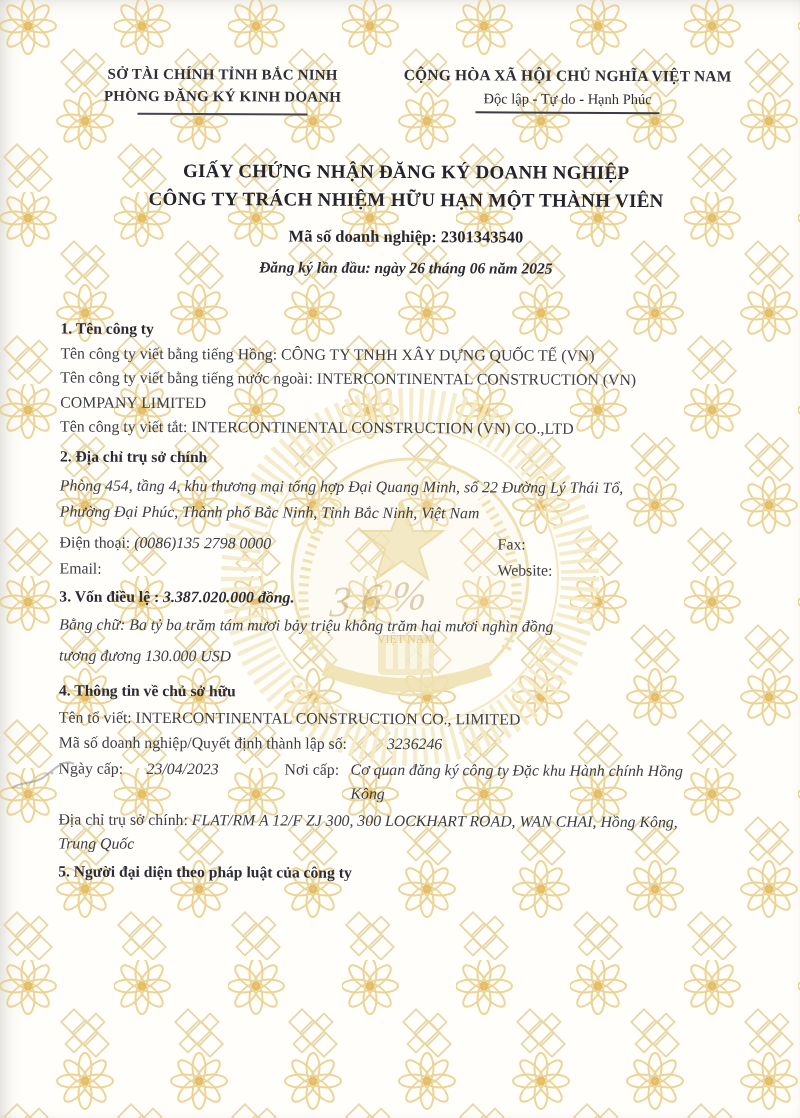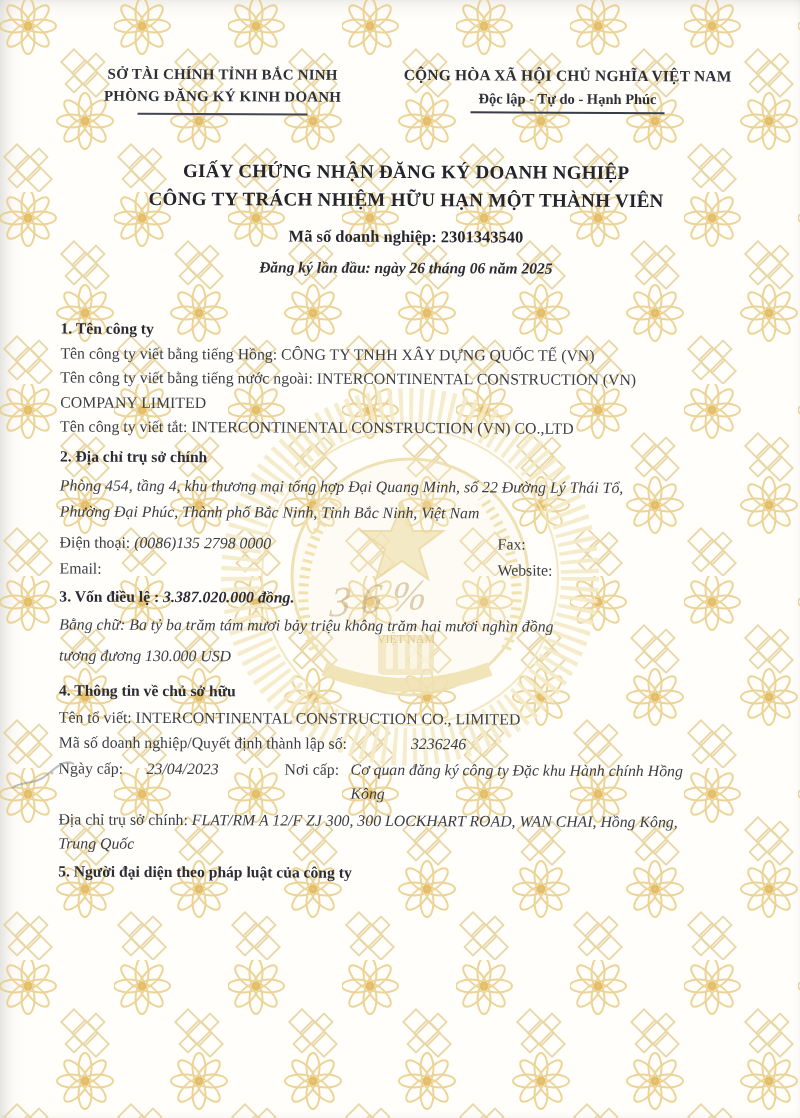--- a/index.html
+++ b/index.html
@@ -26,21 +26,21 @@
     padding:64px 48px 0 62px;box-sizing:border-box;
     transform:rotate(0.25deg);transform-origin:50% 0;
     color:#3c3e45;font-size:15.8px;line-height:24.5px;
   }
   .hdr{display:flex;}
   .hdr-left{width:322px;text-align:center;}
   .hdr-right{flex:1;text-align:center;}
   .hdr-line{font-weight:bold;font-size:15px;line-height:22px;color:#2e3038;letter-spacing:.2px;}
   .hdr-right .hdr-line{font-size:15.5px;}
   .hdr-rule{width:170px;border:none;border-top:2px solid #434650;margin:6px auto 0;}
-  .motto{display:inline-block;font-weight:bold;font-size:14.5px;line-height:20px;color:#2e3038;
+  .motto{display:inline-block;font-weight:normal;font-size:14.5px;line-height:20px;color:#2e3038;
          border-bottom:2px solid #3a3c46;padding:0 8px 3px;margin-top:2px;}
   .title-block{margin-top:42px;text-align:center;}
   .title-line{font-weight:bold;font-size:19px;line-height:28px;color:#23242c;letter-spacing:.3px;}
   .tax-line{margin-top:11px;text-align:center;font-weight:bold;font-size:16.5px;color:#26272f;}
   .reg-line{margin-top:6px;text-align:center;font-weight:bold;font-style:italic;font-size:15.5px;color:#2b2c34;}
   .sections{margin-top:38px;}
   .sec-h{font-weight:bold;font-size:15.6px;color:#2b2c34;}
   p{margin:0;}
   .italic{font-style:italic;}
   .line{margin:0;}
@@ -50,21 +50,21 @@
   .phone-row{margin-top:6px;}
   .fax-abs{position:absolute;left:438px;top:0;}
   .email-row{margin-top:1px;}
   .cap-row{margin-top:4px;}
   .cap-row .amount{font-weight:bold;color:#2b2c34;font-style:italic;}
   .words-p{font-style:italic;margin-top:3px;max-width:660px;}
   .equiv-p{font-style:italic;margin-top:6px;line-height:26px;}
   .s4-h{margin-top:10px;}
   .org-row{margin-top:2px;}
   .reg-row{margin-top:1px;}
-  .reg-val{margin-left:36px;padding-left:24px;}
+  .reg-val{margin-left:36px;}
   .issue-grid{display:grid;grid-template-columns:88px 138px 66px 1fr;margin-top:1px;align-items:start;}
   .issue-place-val{max-width:358px;}
   .hq-p{max-width:648px;margin-top:2px;line-height:24px;}
   .s5-h{margin-top:4px;}
 </style>
 </head>
 <body>
 
 <div class="page"></div>
 

